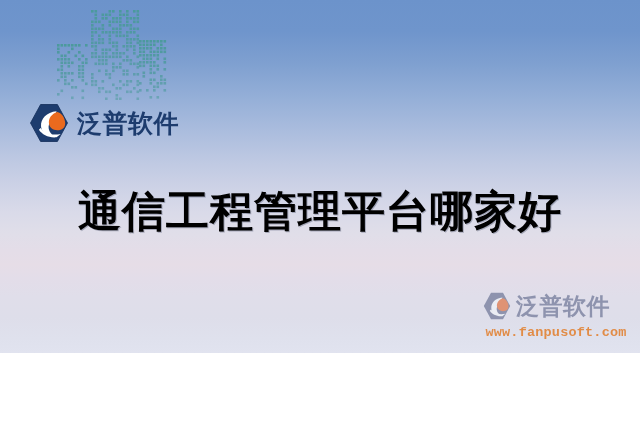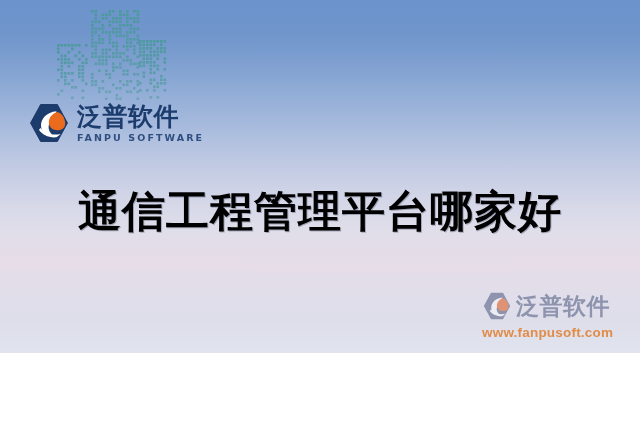--- a/index.html
+++ b/index.html
@@ -121,22 +121,22 @@
   #wm-cn {
     font-size: 23px;
     font-weight: 700;
     color: #8a90ab;
     letter-spacing: 0.5px;
     white-space: nowrap;
     line-height: 1;
   }
   #wm-url {
     margin-top: 2px;
-    text-align: left;
-    font-family: Liberation Sans, sans-serif;
+    text-align: center;
+    font-family: Liberation Mono, monospace;
     font-size: 13.5px;
     font-weight: 700;
     color: #e2883f;
     letter-spacing: 0.2px;
     white-space: nowrap;
   }
 </style>
 </head>
 <body>
 
@@ -503,21 +503,20 @@
   <div id="brand">
     <svg id="brand-mark" viewBox="0 0 100 100" aria-hidden="true">
       <path d="M30 6 L70 6 L94 50 L70 94 L30 94 L6 50 Z" fill="#1d3c6e"></path>
       <path d="M30 6 L70 6 L94 50 L70 94 L30 94 L6 50 Z" fill="none" stroke="#16305c" stroke-width="2"></path>
       <path d="M68 22 C44 24 30 40 31 58 C32 72 44 80 58 78 C48 70 46 56 54 46 C60 38 66 30 68 22 Z" fill="#ffffff"></path>
       <path d="M70 24 C56 28 48 40 50 52 C52 64 64 70 78 66 C86 64 90 56 88 46 C86 34 78 26 70 24 Z" fill="#ea6a1e"></path>
       <path d="M26 66 C34 78 50 86 68 84 L78 76 C58 80 40 76 30 62 Z" fill="#ffffff"></path>
     </svg>
     <div id="brand-words">
       <div id="brand-cn">泛普软件</div>
-      <div id="brand-en">FANPU SOFTWARE</div>
     </div>
   </div>
 
   <div id="headline">通信工程管理平台哪家好</div>
 
   <div id="watermark">
     <div id="wm-row">
       <svg id="wm-mark" viewBox="0 0 100 100" aria-hidden="true">
         <path d="M30 6 L70 6 L94 50 L70 94 L30 94 L6 50 Z" fill="#8a90ab"></path>
         <path d="M68 22 C44 24 30 40 31 58 C32 72 44 80 58 78 C48 70 46 56 54 46 C60 38 66 30 68 22 Z" fill="#eceef4"></path>

